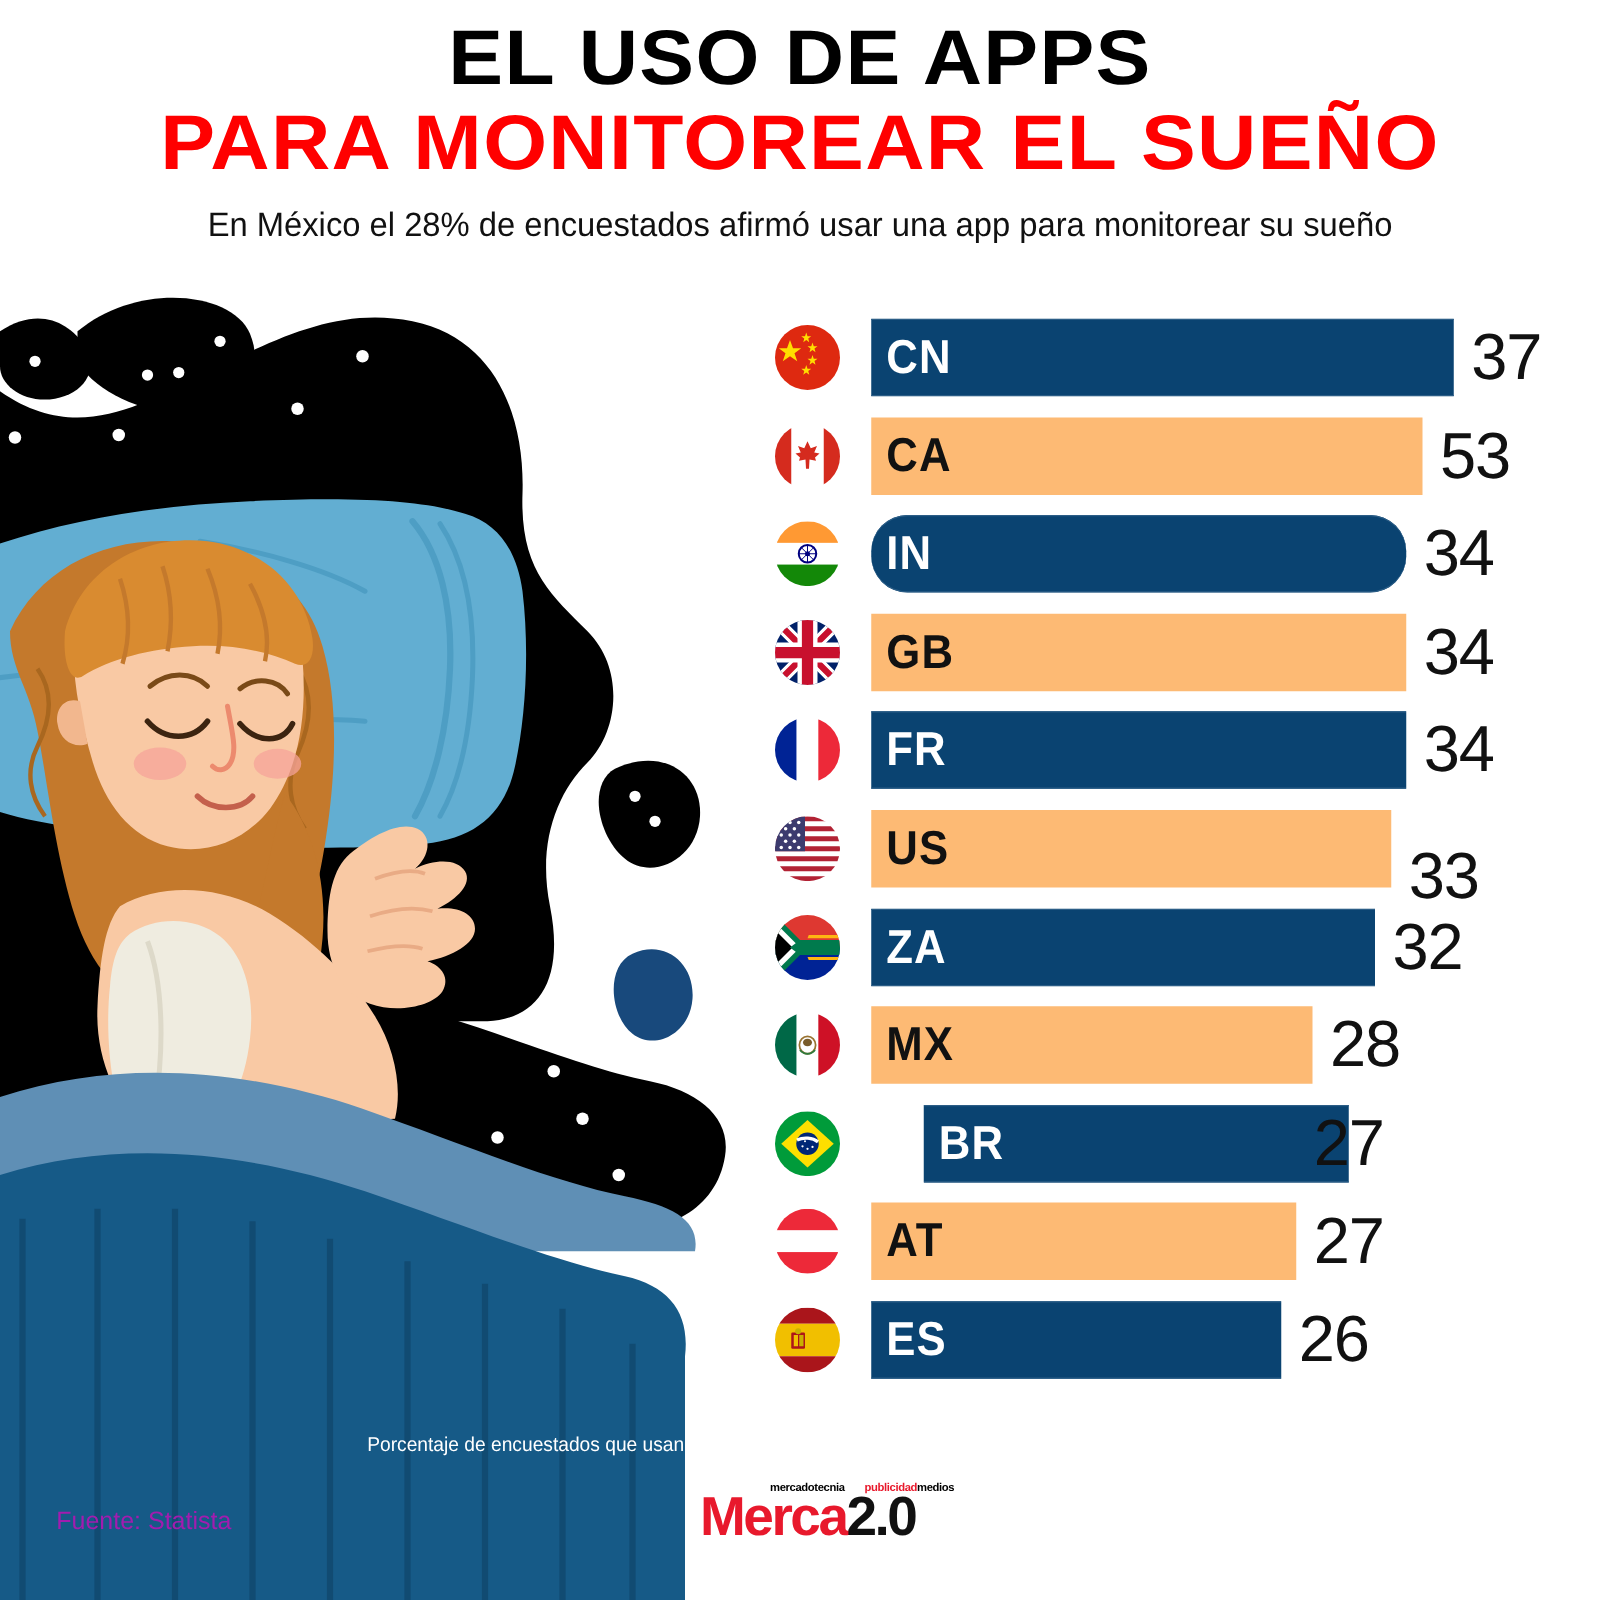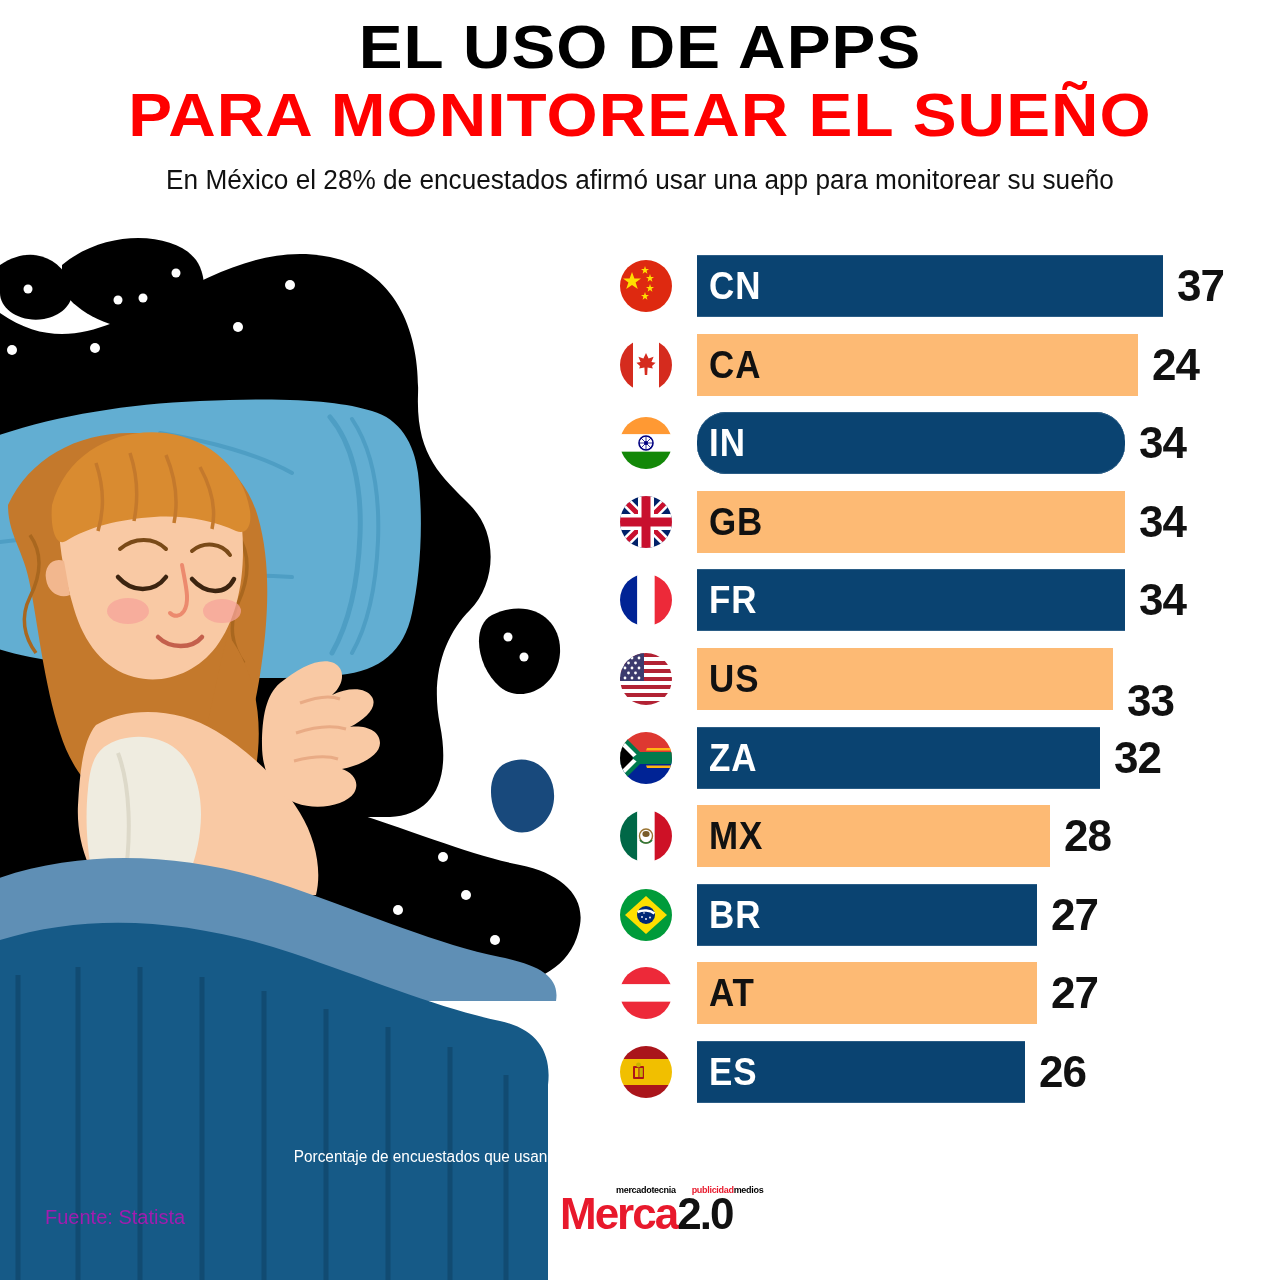--- a/index.html
+++ b/index.html
@@ -55,21 +55,21 @@
     transform-origin:left center;
     font-family:"Liberation Sans", sans-serif;
     font-size:38px;font-weight:bold;line-height:38px;letter-spacing:1px;
   }
   .bar.dark .code{color:#ffffff;}
   .bar.light .code{color:#111111;}
   .val{
     position:absolute;top:50%;transform:translateY(-50%) scaleX(1.0);
     transform-origin:left center;
     font-family:"Liberation Sans", sans-serif;
-    font-size:44px;font-weight:bold;line-height:44px;color:#111111;
+    font-size:52px;font-weight:normal;line-height:44px;color:#111111;
     letter-spacing:-1px;white-space:nowrap;
   }
 
   
   .foot-note{
     position:absolute;left:0;top:1147px;width:1280px;text-align:center;
     font-family:"Liberation Sans", sans-serif;
     font-size:16px;line-height:20px;color:#ffffff;z-index:45;
     transform:scaleX(0.96);transform-origin:center;
   }
@@ -252,21 +252,21 @@
           <svg viewBox="0 0 52 52">
             <rect width="52" height="52" fill="#fff"></rect>
      <rect width="13" height="52" fill="#d52b1e"></rect>
             <rect x="39" width="13" height="52" fill="#d52b1e"></rect>
      <path d="M26,14 L28.6,19.6 L33.6,17.8 L31.4,23 L35.6,23.8 L32,27 L32.8,29.6 L27.6,28.6 L27.2,36 L24.8,36 L24.4,28.6 L19.2,29.6 L20,27 L16.4,23.8 L20.6,23 L18.4,17.8 L23.4,19.6 Z" fill="#d52b1e"></path>
           </svg>
         </div>
         <div class="bar light" style="width: 441px;">
           <span class="code">CA</span>
         </div>
-        <span class="val" style="left: 532px;">24</span>
+        <span class="val" style="left: 532px;">53</span>
       </div>
       <div class="row" style="top: 412.2px;">
         <div class="flag">
           <svg viewBox="0 0 52 52">
             <rect width="52" height="17.33" fill="#ff9933"></rect>
      <rect y="17.33" width="52" height="17.33" fill="#fff"></rect>
             <rect y="34.66" width="52" height="17.34" fill="#138808"></rect>
      <circle cx="26" cy="26" r="7" fill="none" stroke="#000080" stroke-width="1.6"></circle>
      <circle cx="26" cy="26" r="2" fill="#000080"></circle>
      <g stroke="#000080" stroke-width="0.8">
@@ -389,21 +389,21 @@
      <circle cx="26" cy="26" r="9" fill="#002776"></circle>
      <path d="M17.6,23 C23,20.5 30,21 34.4,24.5" stroke="#fff" stroke-width="2.6" fill="none"></path>
      <g fill="#fff">
               <circle cx="22" cy="28" r="0.9"></circle>
               <circle cx="26" cy="30" r="0.9"></circle>
               <circle cx="30" cy="28.5" r="0.9"></circle>
               <circle cx="24" cy="24" r="0.8"></circle>
             </g>
           </svg>
         </div>
-        <div class="bar dark" style="width: 340px;">
+        <div class="bar dark" style="width: 340px; margin-left: 42px;">
           <span class="code">BR</span>
         </div>
         <span class="val" style="left: 431px;">27</span>
       </div>
       <div class="row" style="top: 962.4px;">
         <div class="flag">
           <svg viewBox="0 0 52 52">
             <rect width="52" height="17.33" fill="#ed2939"></rect>
      <rect y="17.33" width="52" height="17.33" fill="#fff"></rect>
             <rect y="34.66" width="52" height="17.34" fill="#ed2939"></rect>

